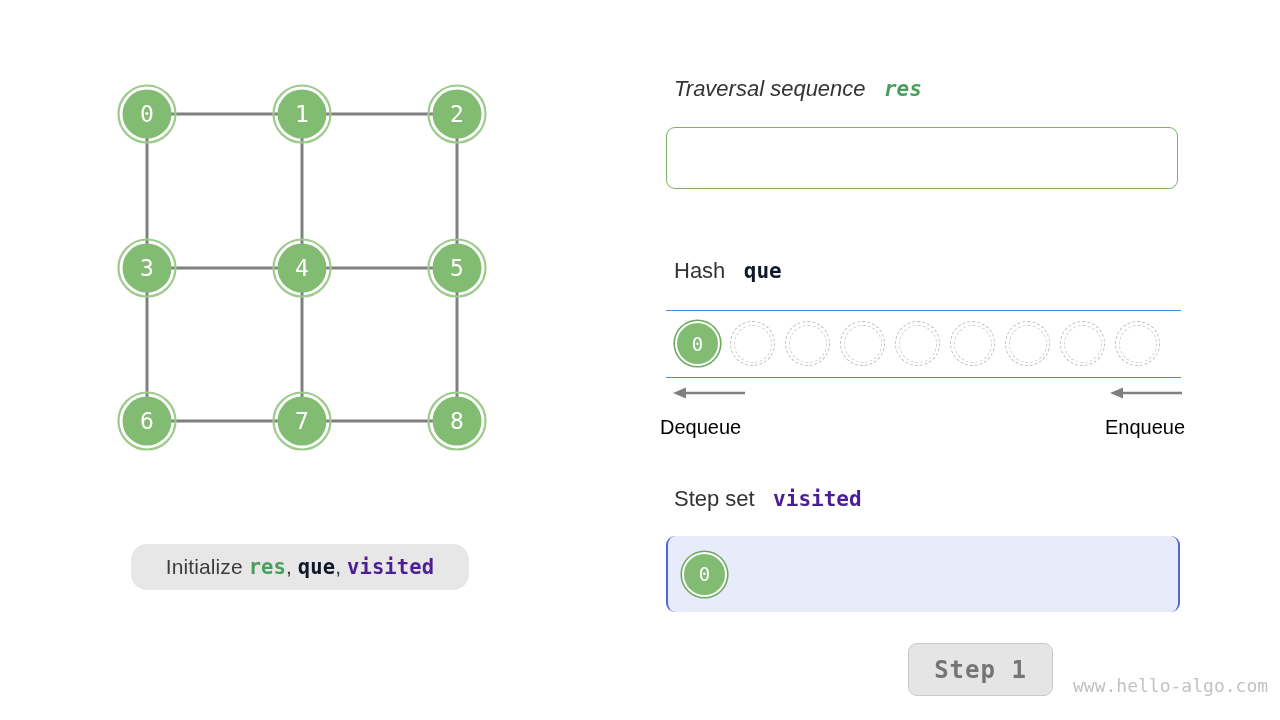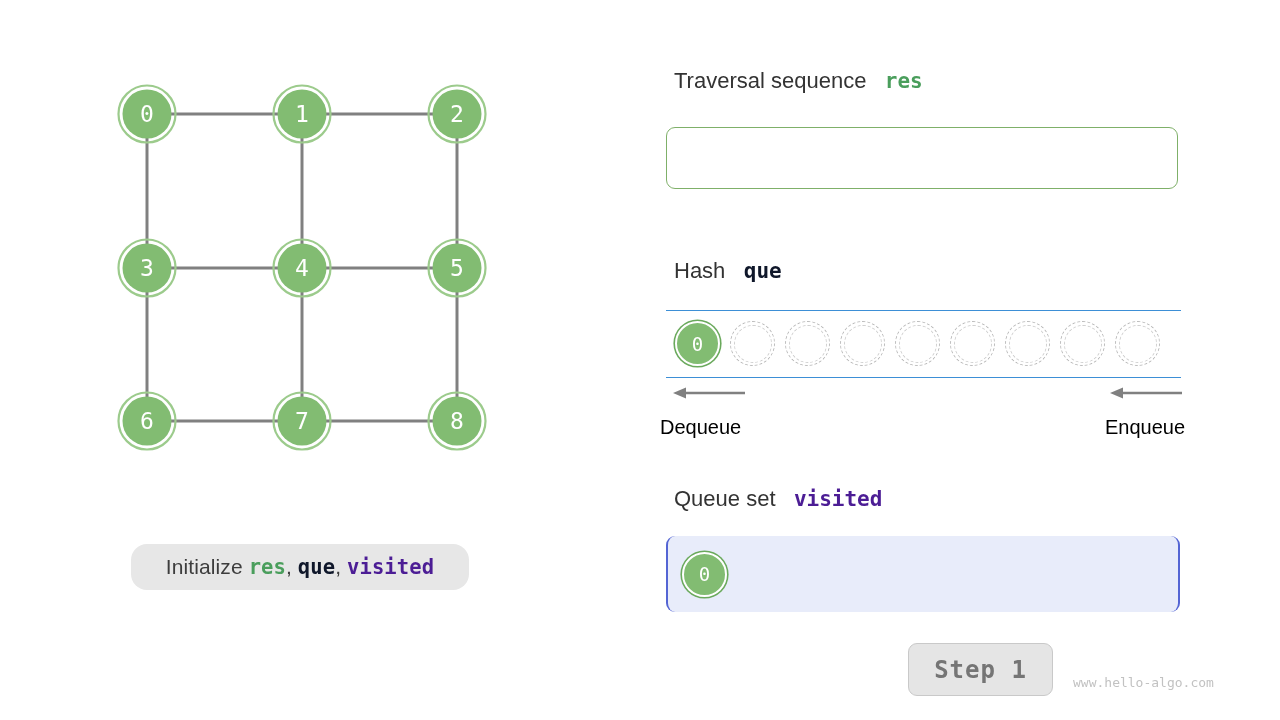--- a/index.html
+++ b/index.html
@@ -79,21 +79,21 @@
   }
 
   .section-title {
     position: absolute;
     font-size: 22px;
     color: #333333;
     white-space: nowrap;
   }
   .section-title .mono { font-size: 21px; }
 
-  #res-title   { left: 34px; top: 68px; }
+  #res-title   { left: 34px; top: 76px; font-style: italic; }
   #queue-title { left: 34px; top: 258px; }
   #hash-title  { left: 34px; top: 486px; }
 
   
   #res-box {
     position: absolute;
     left: 26px;
     top: 127px;
     width: 512px;
     height: 62px;
@@ -232,21 +232,21 @@
     font-size: 24px;
     color: #757575;
     letter-spacing: 1px;
   }
 
   #watermark {
     position: absolute;
     left: 1073px;
     top: 675px;
     font-family: "DejaVu Sans Mono", monospace;
-    font-size: 13px;
+    font-size: 18px;
     color: #c2c2c2;
     white-space: nowrap;
   }
 </style>
 </head>
 <body>
 
 <div class="stage">
 
   <div id="graph-panel">
@@ -382,21 +382,21 @@
     </svg>
     <svg class="q-arrow" id="arrow-enqueue" viewBox="0 0 72 14">
       <line x1="12" y1="7" x2="72" y2="7" stroke="#808080" stroke-width="2.6"></line>
       <polygon points="0,7 13,1.5 13,12.5" fill="#808080"></polygon>
     </svg>
 
     <div class="q-arrow-label" id="label-dequeue">Dequeue</div>
     <div class="q-arrow-label" id="label-enqueue">Enqueue</div>
 
     <div id="hash-title" class="section-title">
-      <span>Queue set</span>
+      <span>Step set</span>
       <span>&nbsp;</span>
       <span class="mono c-vis">visited</span>
     </div>
     <div id="hash-box">
         <div class="token">0</div>
       </div>
   </div>
 
   <div id="step-badge">Step 1</div>
   <div id="watermark">www.hello-algo.com</div>

